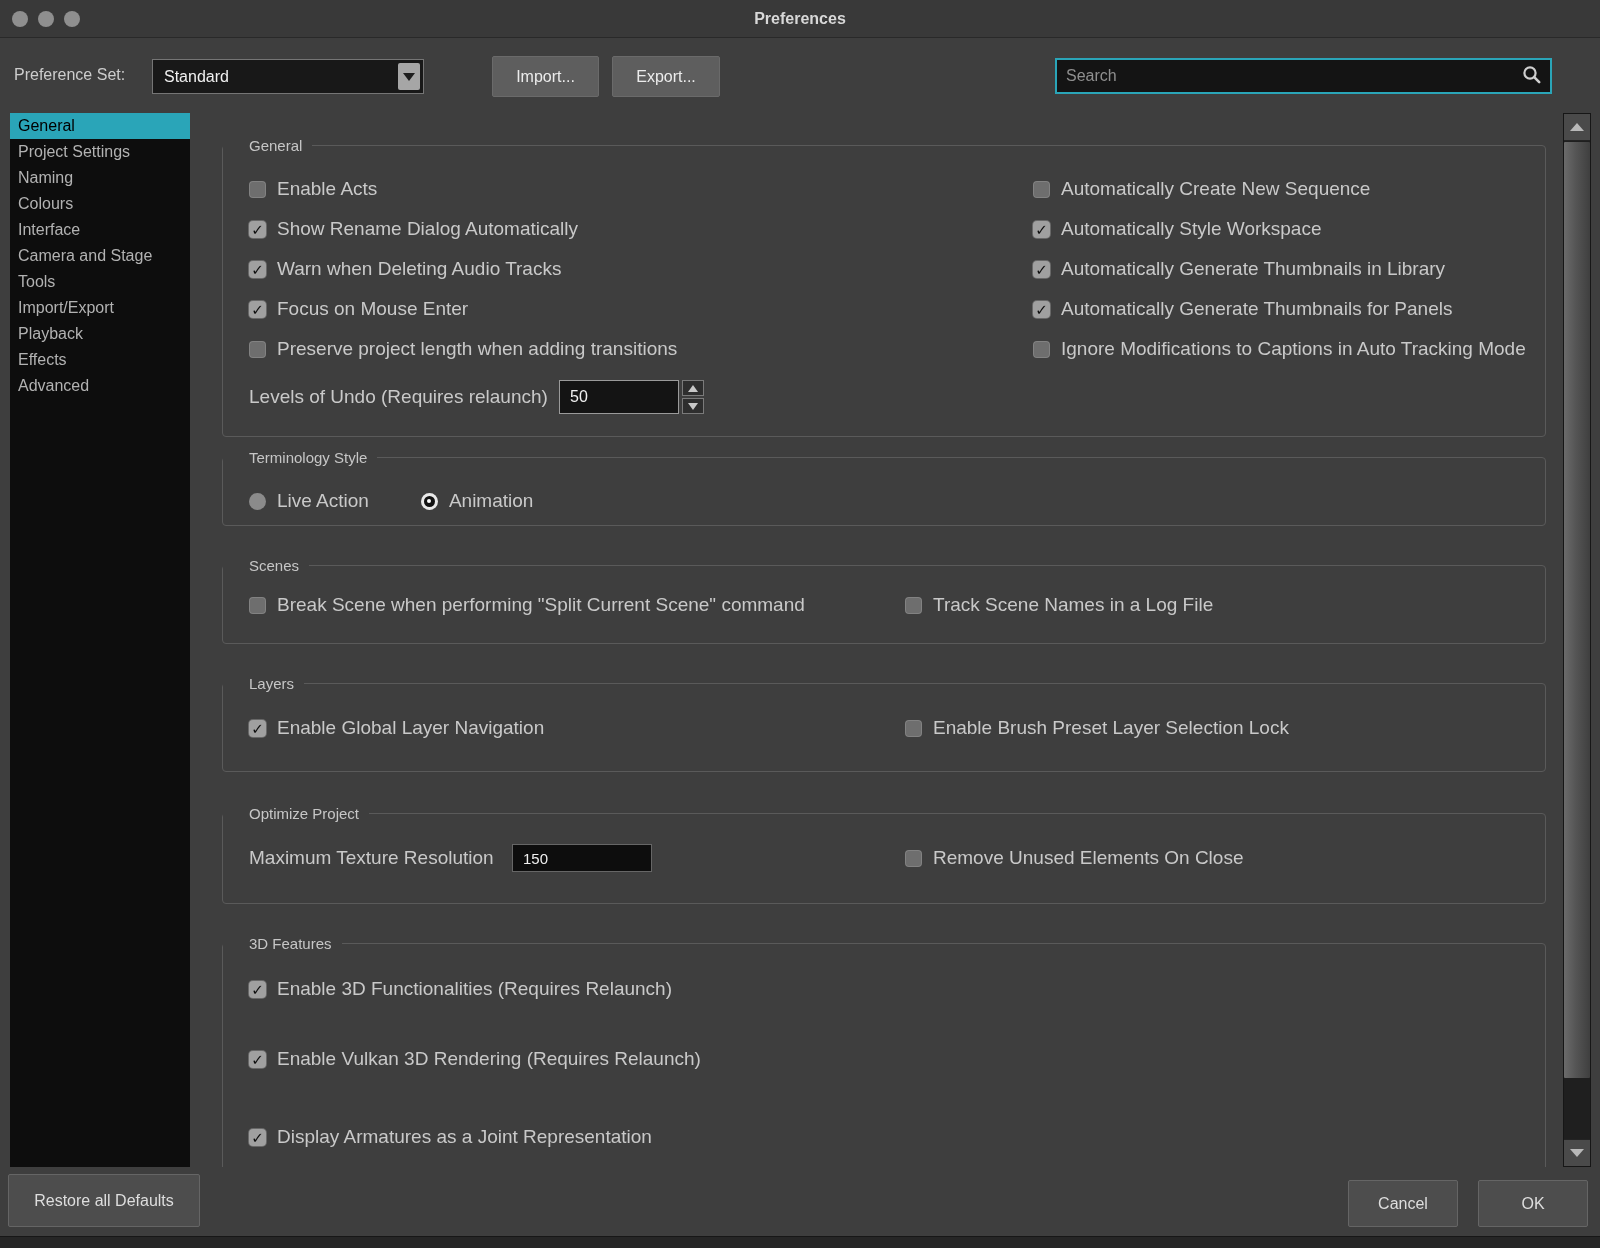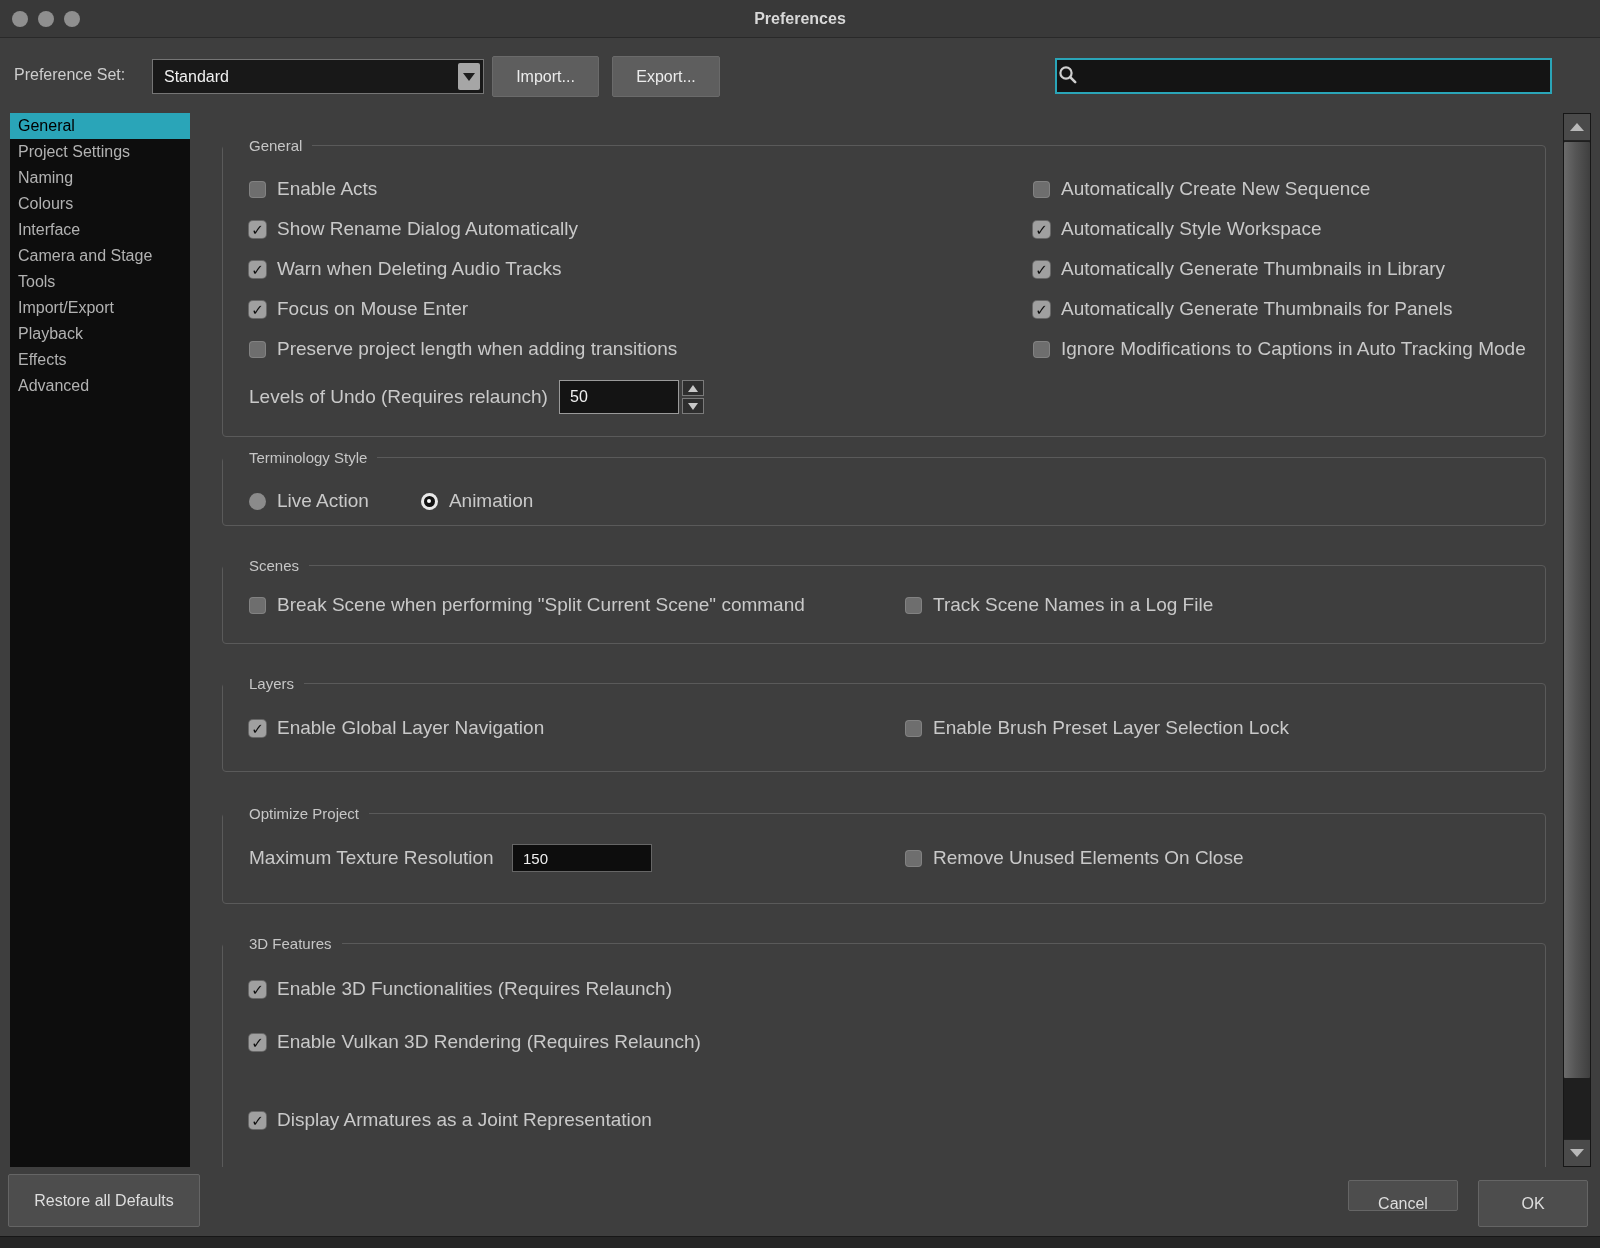--- a/index.html
+++ b/index.html
@@ -20,21 +20,21 @@
   .tl-dot { position:absolute; top:11px; width:16px; height:16px; border-radius:50%; background:#8f8f8f; }
   .tl-1 { left:12px; } .tl-2 { left:38px; } .tl-3 { left:64px; }
   .win-title {
     position:absolute; top:0; left:0; width:100%; height:38px; line-height:38px;
     text-align:center; font-size:16px; font-weight:bold; color:#d8d8d8;
   }
 
   
   .toolbar-label { position:absolute; left:14px; top:66px; font-size:16px; color:#cdcdcd; }
   .combo {
-    position:absolute; left:152px; top:59px; width:332px; height:35px;
+    position:absolute; left:152px; top:59px; width:272px; height:35px;
     background:#181818; border:1px solid #757575; display:flex; align-items:center;
   }
   .combo-value { padding-left:11px; font-size:16px; color:#f0f0f0; flex:1; }
   .combo-arrow-box {
     width:22px; height:27px; margin-right:3px; background:#a6a6a6; border-radius:2px;
     display:flex; align-items:center; justify-content:center;
   }
   .combo-tri { width:0; height:0; border-left:6px solid transparent; border-right:6px solid transparent; border-top:8px solid #1e1e1e; }
 
   .tb-btn {
@@ -85,21 +85,21 @@
   .g-layers  { height:89px;  margin-top:39px; }
   .g-opt     { height:91px;  margin-top:41px; }
   .g-3d      { height:260px; margin-top:39px; }
 
   .row { position:relative; height:26px; margin:14px 0 0 26px; display:flex; align-items:center; }
   .row.first { margin-top:30px; }
   .g-scenes .row.first { margin-top:26px; }
   .g-layers .row.first { margin-top:31px; }
   .g-opt    .row.first { margin-top:29px; height:30px; }
   .g-3d     .row.first { margin-top:32px; }
-  .g-3d     .row.mid   { margin-top:27px; }
+  .g-3d     .row.mid   { margin-top:44px; }
   .g-3d     .row.last  { margin-top:52px; }
 
   .item { display:flex; align-items:center; gap:11px; }
   .col2  { position:absolute; left:656px; top:0; height:100%; }
   .col2g { position:absolute; left:784px; top:0; height:100%; }
 
   .lbl { font-size:19px; color:#c9c9c9; white-space:nowrap; }
 
   
   .cb {
@@ -154,21 +154,21 @@
     background:linear-gradient(90deg,#6b6b6b 0%,#555555 45%,#3f3f3f 100%);
     border-radius:1px;
   }
 
   
   .foot-btn {
     position:absolute; background:#4d4d4d; border:1px solid #656565; border-radius:2px;
     color:#dedede; font-size:16px; text-align:center;
   }
   .btn-restore { left:8px;    top:1174px; width:192px; height:53px; line-height:51px; }
-  .btn-cancel  { left:1348px; top:1180px; width:110px; height:31px; line-height:45px; }
+  .btn-cancel  { left:1348px; top:1180px; width:110px; height:47px; line-height:45px; }
   .btn-ok      { left:1478px; top:1180px; width:110px; height:47px; line-height:45px; }
 
   .bottom-edge {
     position:absolute; left:0; top:1236px; width:1600px; height:12px;
     background:#262626; border-top:1px solid #171717;
   }
 </style>
 </head>
 <body>
 
@@ -182,20 +182,21 @@
 <span class="toolbar-label">Preference Set:</span>
 <div class="combo">
   <span class="combo-value">Standard</span>
   <span class="combo-arrow-box">
       <span class="combo-tri"></span>
     </span>
 </div>
 <div class="tb-btn btn-import">Import...</div>
 <div class="tb-btn btn-export">Export...</div>
 <div class="search-box">
+  <input class="search-input" placeholder="Search" style="">
   <span class="search-icon">
     <svg width="21" height="21" viewBox="0 0 21 21">
       <circle cx="9" cy="9" r="5.6" fill="none" stroke="#cfcfcf" stroke-width="2.2"></circle>
       <line x1="13.2" y1="13.2" x2="18.2" y2="18.2" stroke="#cfcfcf" stroke-width="2.6" stroke-linecap="round"></line>
     </svg>
   </span>
 </div>
 
 <div class="sidebar">
   <div class="side-item on">General</div>

